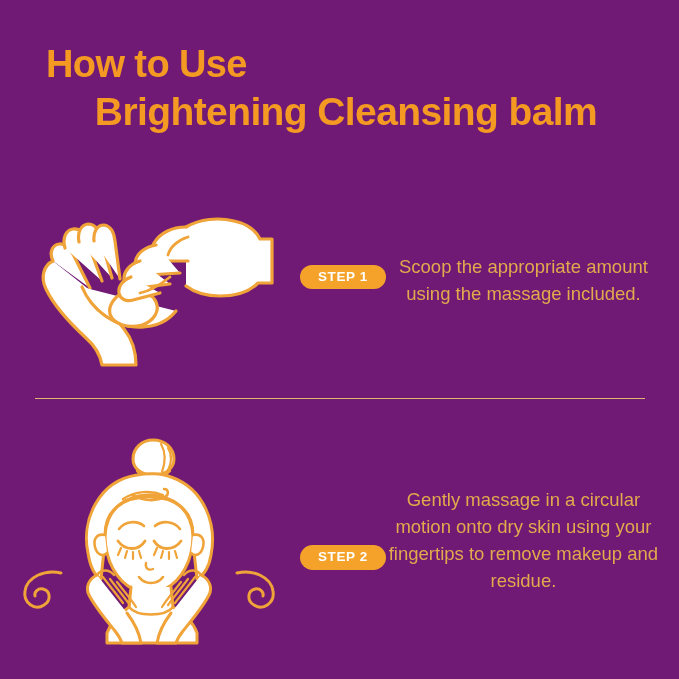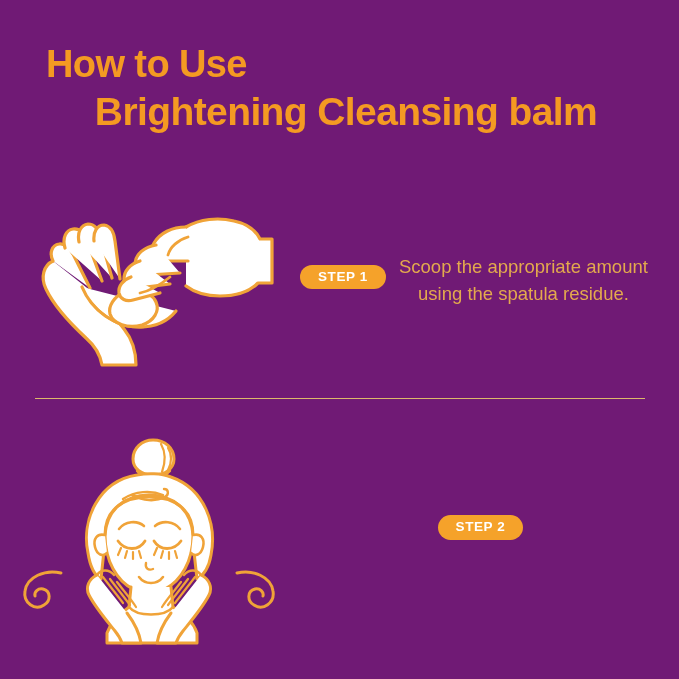--- a/index.html
+++ b/index.html
@@ -199,21 +199,21 @@
                    C 140 92, 130 98, 120 100" stroke-width="2.8" fill="none"></path>
 
           <path d="M168 44
                    C 158 47, 150 54, 148 62" stroke-width="2.8" fill="none"></path>
         </g>
       </svg>
     </div>
 
     <div class="text-col">
       <span class="step-badge">STEP 1</span>
-      <div class="step-desc">Scoop the appropriate amount using the spatula residue.</div>
+      <div class="step-desc">Scoop the appropriate amount using the massage included.</div>
     </div>
   </div>
 
   <div class="divider"></div>
 
   <div class="step-row" id="step-2">
 
     <div class="illus-col">
 
       <svg width="270" height="210" viewBox="0 0 270 210">
@@ -322,16 +322,17 @@
                    C 238 134, 256 142, 258 156
                    C 260 168, 248 176, 239 170
                    C 232 166, 232 156, 240 154
                    C 245 153, 249 157, 248 161"></path>
         </g>
       </svg>
     </div>
 
     <div class="text-col">
       <span class="step-badge">STEP 2</span>
+      <div class="step-desc">Gently massage in a circular motion onto dry skin using your fingertips to remove makeup and residue.</div>
     </div>
   </div>
 
 </div>
 
 </body></html>

